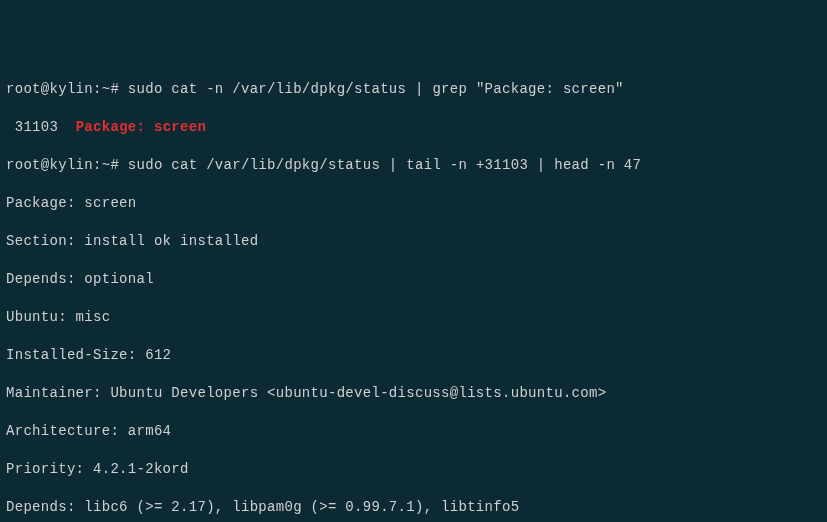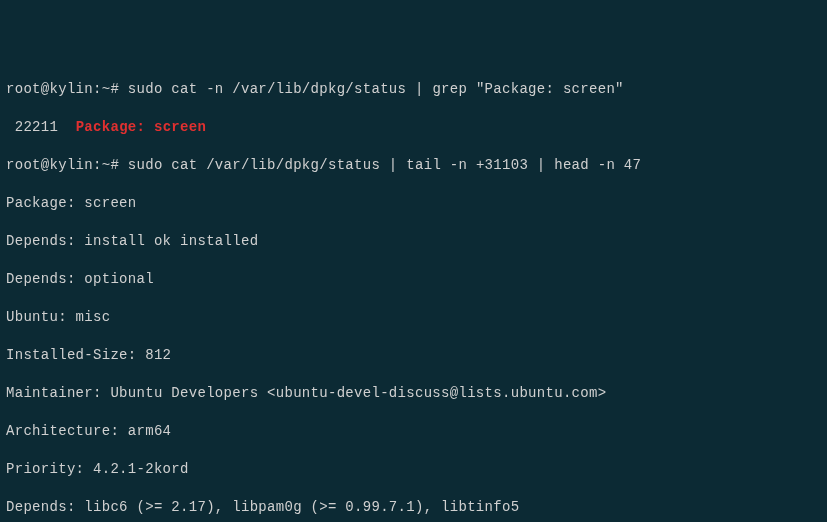--- a/index.html
+++ b/index.html
@@ -22,27 +22,27 @@
     font-weight: bold;
   }
   .line { white-space: pre; }
 </style>
 </head>
 <body>
 
 
 
 <div class="line"><span class="prompt-user">root@kylin:~# </span><span>sudo cat -n /var/lib/dpkg/status | grep "Package: screen"</span></div>
-<div class="line"><span> 22211  </span><span class="highlight">Package: screen</span></div>
+<div class="line"><span> 31103  </span><span class="highlight">Package: screen</span></div>
 <div class="line"><span class="prompt-user">root@kylin:~# </span><span>sudo cat /var/lib/dpkg/status | tail -n +31103 | head -n 47</span></div>
 <div class="line">Package: screen</div>
-<div class="line">Depends: install ok installed</div>
+<div class="line">Section: install ok installed</div>
 <div class="line">Depends: optional</div>
 <div class="line">Ubuntu: misc</div>
-<div class="line">Installed-Size: 812</div>
+<div class="line">Installed-Size: 612</div>
 <div class="line">Maintainer: Ubuntu Developers &lt;ubuntu-devel-discuss@lists.ubuntu.com&gt;</div>
 <div class="line">Architecture: arm64</div>
 <div class="line">Priority: 4.2.1-2kord</div>
 <div class="line">Depends: libc6 (&gt;= 2.17), libpam0g (&gt;= 0.99.7.1), libtinfo5</div>
 
 
 
 
 
 

